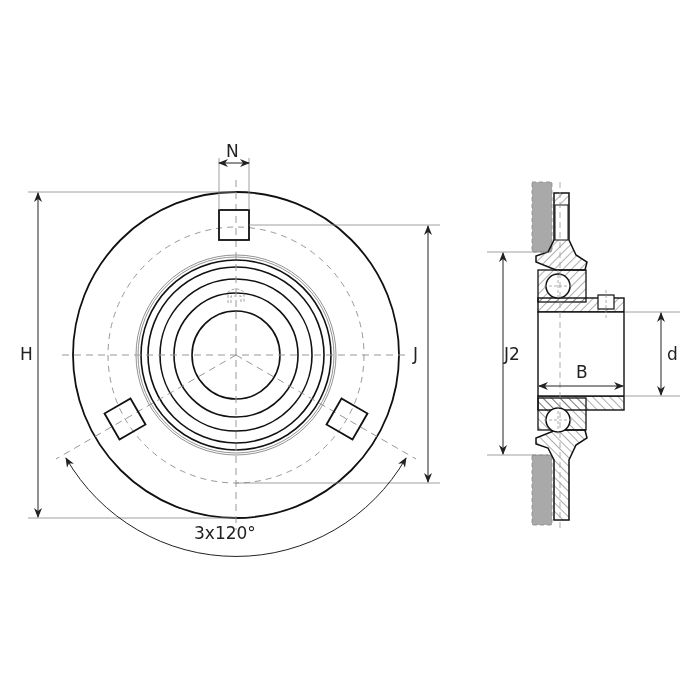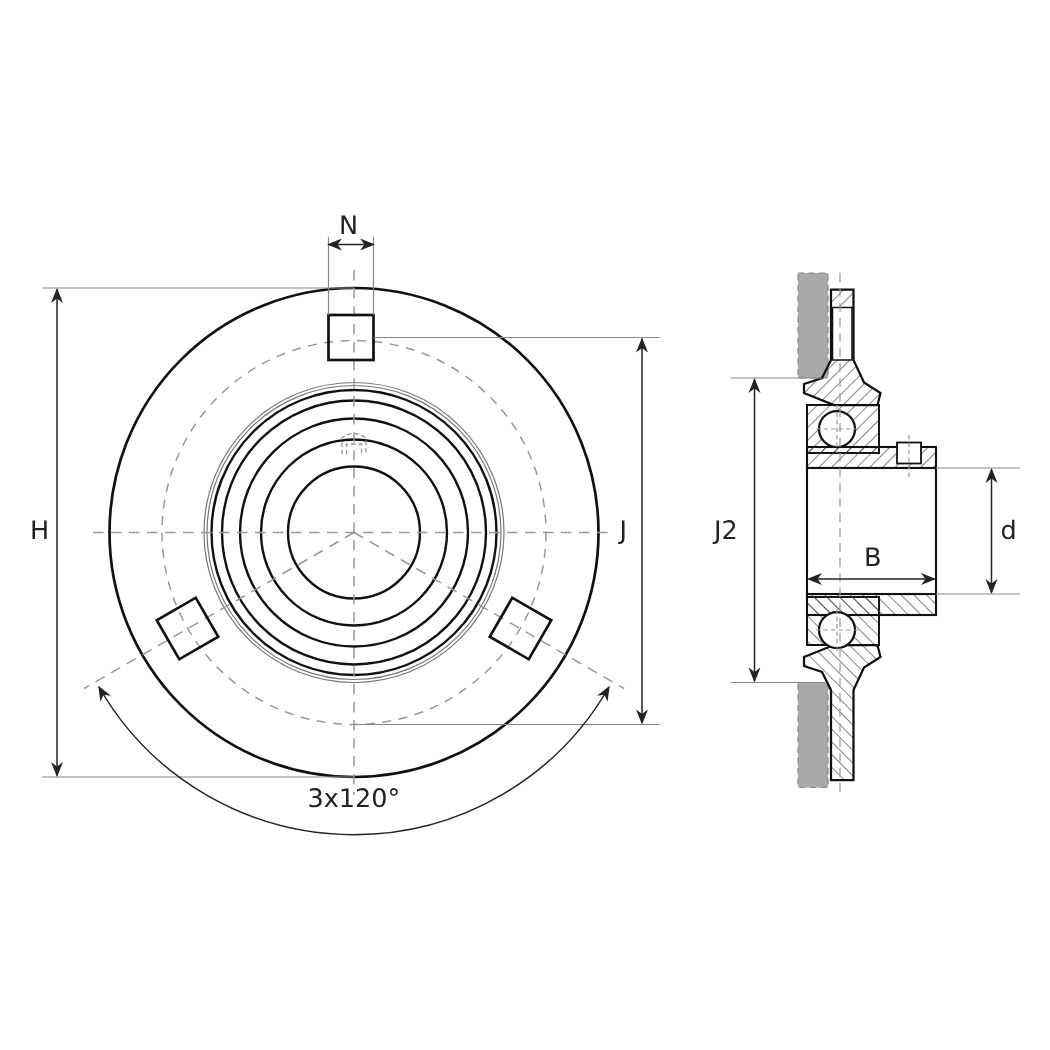--- a/index.html
+++ b/index.html
@@ -110,17 +110,17 @@
     <line x1="624" y1="396" x2="680" y2="396" stroke="#888" stroke-width="0.8"></line>
     <line x1="661" y1="313" x2="661" y2="395" stroke="#222" stroke-width="1" marker-start="url(#arr)" marker-end="url(#arr)"></line>
 
     <line x1="539" y1="386" x2="623" y2="386" stroke="#222" stroke-width="1" marker-start="url(#arr)" marker-end="url(#arr)"></line>
   </g>
 </svg>
 
 <div class="lbl" style="left:226px;top:143px;">N</div>
 <div class="lbl" style="left:20px;top:346px;">H</div>
 <div class="lbl" style="left:413px;top:346px;">J</div>
-<div class="lbl" style="left:205px;top:525px;">3x120°</div>
-<div class="lbl" style="left:476px;top:346px;">J2</div>
+<div class="lbl" style="left:194px;top:525px;">3x120°</div>
+<div class="lbl" style="left:504px;top:346px;">J2</div>
 <div class="lbl" style="left:576px;top:364px;">B</div>
 <div class="lbl" style="left:667px;top:346px;">d</div>
 </div>
 
 </body></html>

